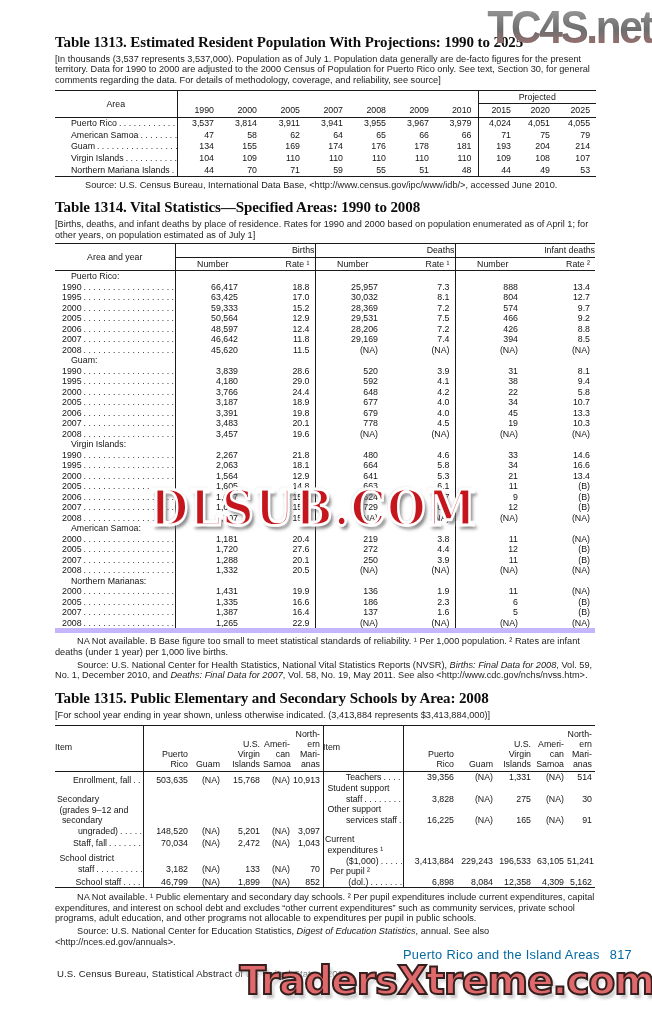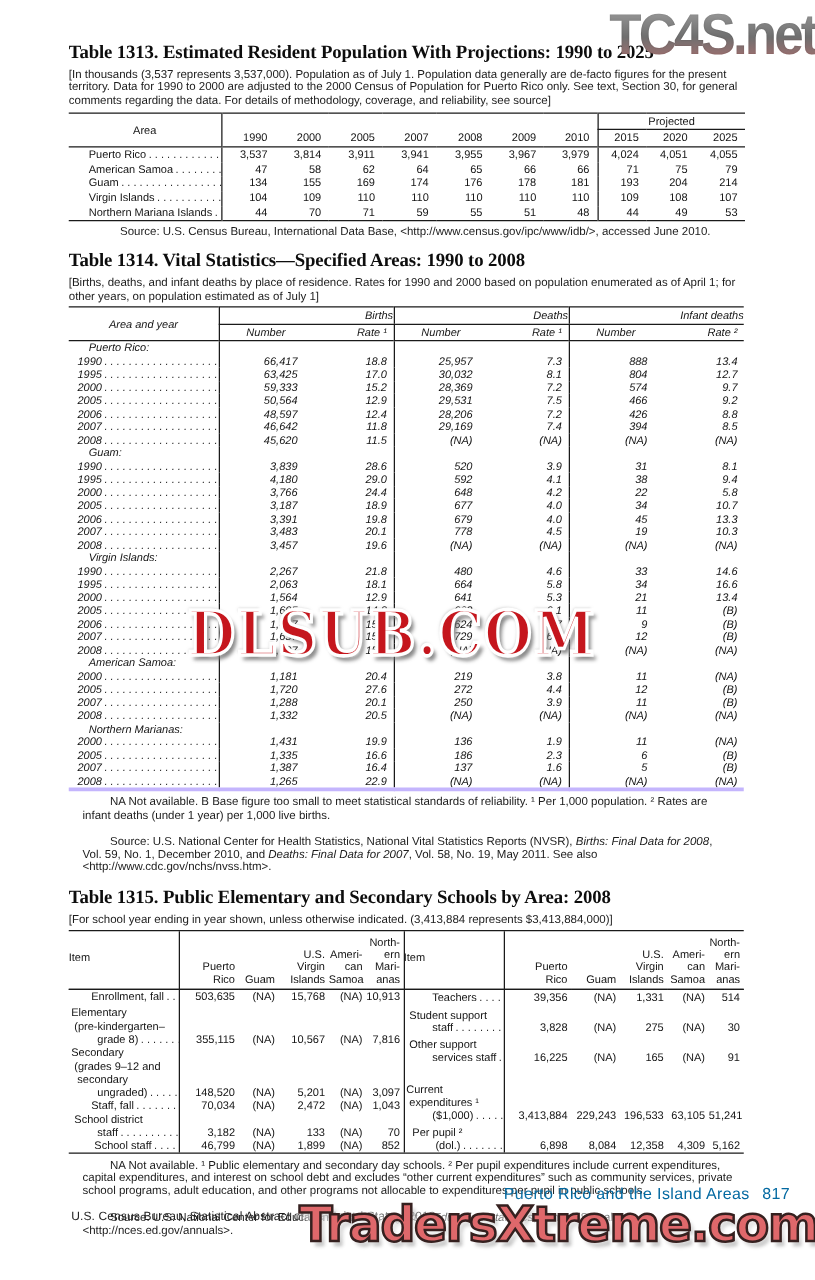--- a/index.html
+++ b/index.html
@@ -3,21 +3,21 @@
 <meta charset="utf-8">
 <style>
   html,body{margin:0;padding:0;background:#e8e8e8;}
   .page{position:relative;width:652px;height:1024px;background:#fff;overflow:hidden;
         font-family:"Liberation Sans",sans-serif;color:#161616;}
   .content{padding:34px 55px 0 55px;}
 
   h2.tt{font-family:"Liberation Serif",serif;font-size:15px;font-weight:bold;
         margin:0 0 3px 0;letter-spacing:-0.1px;color:#0d0d0d;}
   .note{font-size:9.2px;line-height:10.4px;margin:0 0 5px 0;color:#1c1c1c;}
-  .src,.fnote{font-size:9.2px;line-height:10.3px;color:#1c1c1c;text-indent:22px;margin:11px;}
+  .src,.fnote{font-size:9.2px;line-height:10.3px;color:#1c1c1c;text-indent:22px;margin:0;}
   .src{margin-top:3px;}
   .fnote{margin-top:3px;}
   .it{font-style:italic;}
 
   table{border-collapse:collapse;table-layout:fixed;width:540px;}
   th,td{padding:0;font-size:8.8px;font-weight:normal;color:#141414;
         overflow:hidden;white-space:nowrap;}
   .br{border-right:1px solid #1a1a1a;}
   .bl{border-left:1px solid #1a1a1a;}
   .bb{border-bottom:1px solid #1a1a1a;margin-top:26px;}
@@ -26,21 +26,21 @@
   
   .t13{border-top:1px solid #1a1a1a;border-bottom:1px solid #1a1a1a;margin-bottom:2px;}
   .t13 thead th{line-height:13px;vertical-align:middle;}
   .t13 .areaH{text-align:center;}
   .t13 .projH{text-align:center;line-height:12px;}
   .t13 .num{text-align:right;padding-right:6px;}
   .t13 tbody td{line-height:11.6px;}
   .t13 tbody .lbl{line-height:11.6px;}
 
   
-  .t14{border-top:1px solid #1a1a1a;border-bottom:3px solid #c4b5fd;margin-bottom:2px;font-style:italic;}
+  .t14{border-top:1px solid #1a1a1a;border-bottom:5px solid #c4b5fd;margin-bottom:2px;}
   .t14 thead th{line-height:12.5px;vertical-align:middle;}
   .t14 .areaH{text-align:center;}
   .t14 .grp{text-align:right;}
   .t14 .subN{text-align:center;padding-right:10px;}
   .t14 .subR{text-align:right;padding-right:5px;}
   .t14 tbody td{line-height:10.5px;}
   .t14 .numN{text-align:right;padding-right:22px;}
   .t14 .numR{text-align:right;padding-right:5px;}
   .t14 .num{text-align:right;padding-right:5px;}
 
@@ -666,32 +666,20 @@
             <tr>
               <td class="lbl15">
                 <div class="lline flex"><span class="txt">Enrollment, fall</span><span class="dots"></span></div>
               </td>
               <td class="num15">503,635</td>
               <td class="num15">(NA)</td>
               <td class="num15">15,768</td>
               <td class="num15">(NA)</td>
               <td class="num15">10,913</td>
             </tr>
-            <tr class="gap2">
-              <td class="lbl15">
-                <div class="lline">Elementary</div>
-                <div class="lline"> (pre-kindergarten–</div>
-                <div class="lline flex"><span class="txt">  grade 8)</span><span class="dots"></span></div>
-              </td>
-              <td class="num15">355,115</td>
-              <td class="num15">(NA)</td>
-              <td class="num15">10,567</td>
-              <td class="num15">(NA)</td>
-              <td class="num15">7,816</td>
-            </tr>
             <tr>
               <td class="lbl15">
                 <div class="lline">Secondary</div>
                 <div class="lline"> (grades 9–12 and</div>
                 <div class="lline">  secondary</div>
                 <div class="lline flex"><span class="txt">  ungraded)</span><span class="dots"></span></div>
               </td>
               <td class="num15">148,520</td>
               <td class="num15">(NA)</td>
               <td class="num15">5,201</td>

